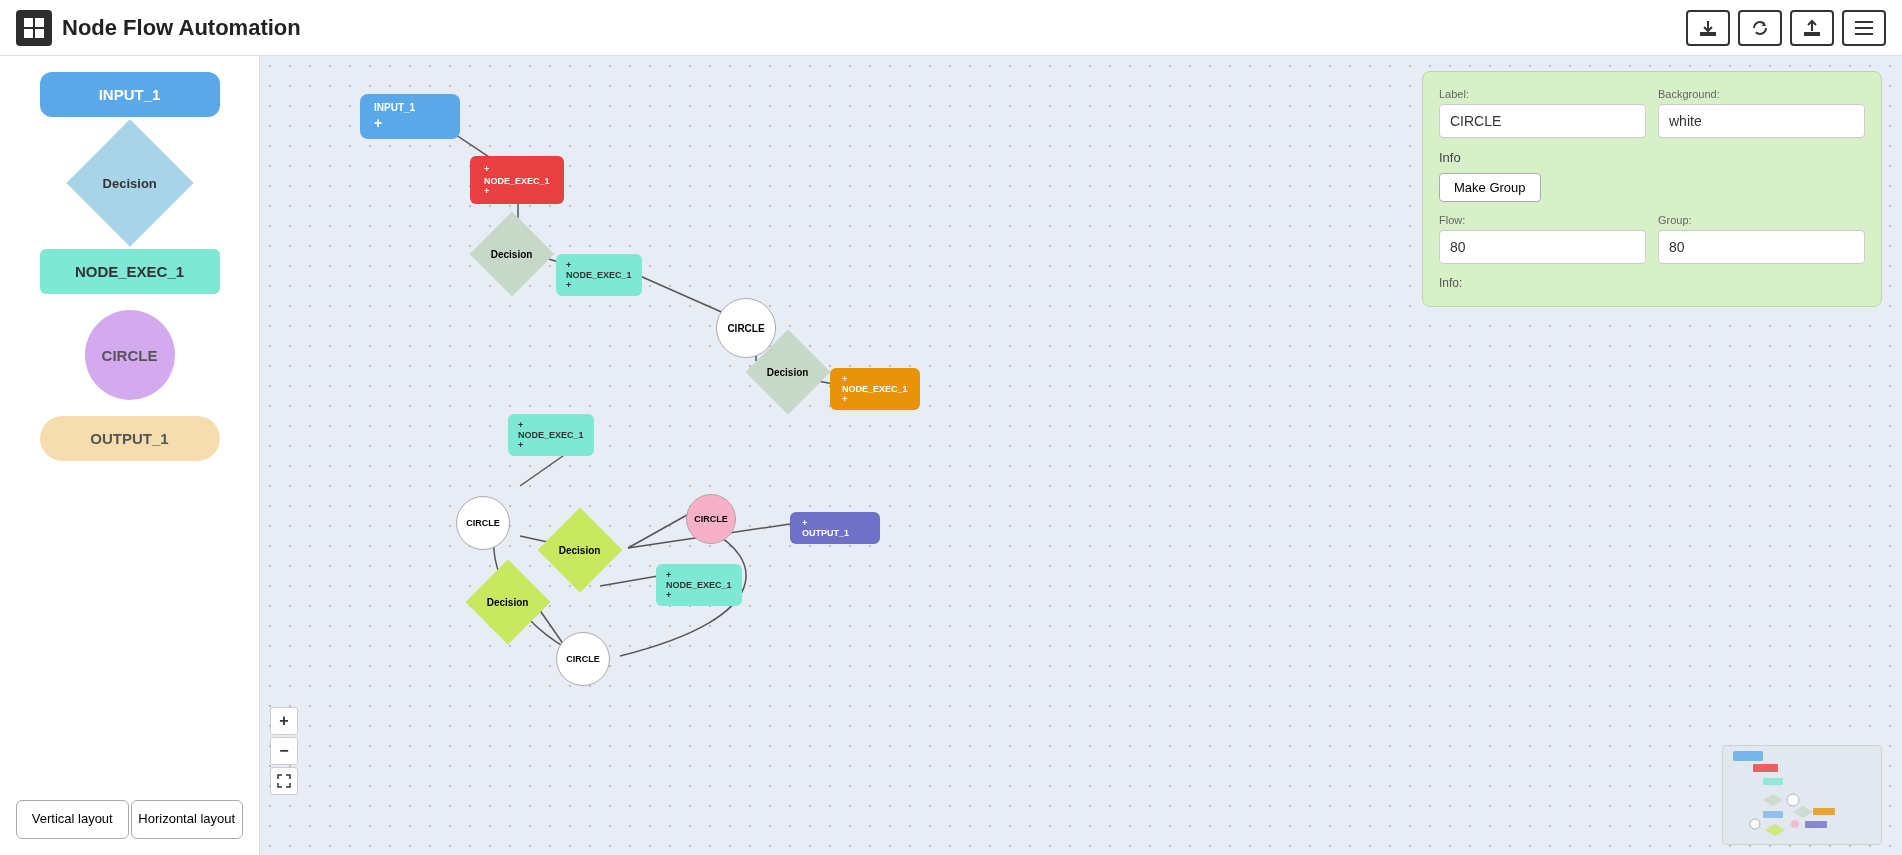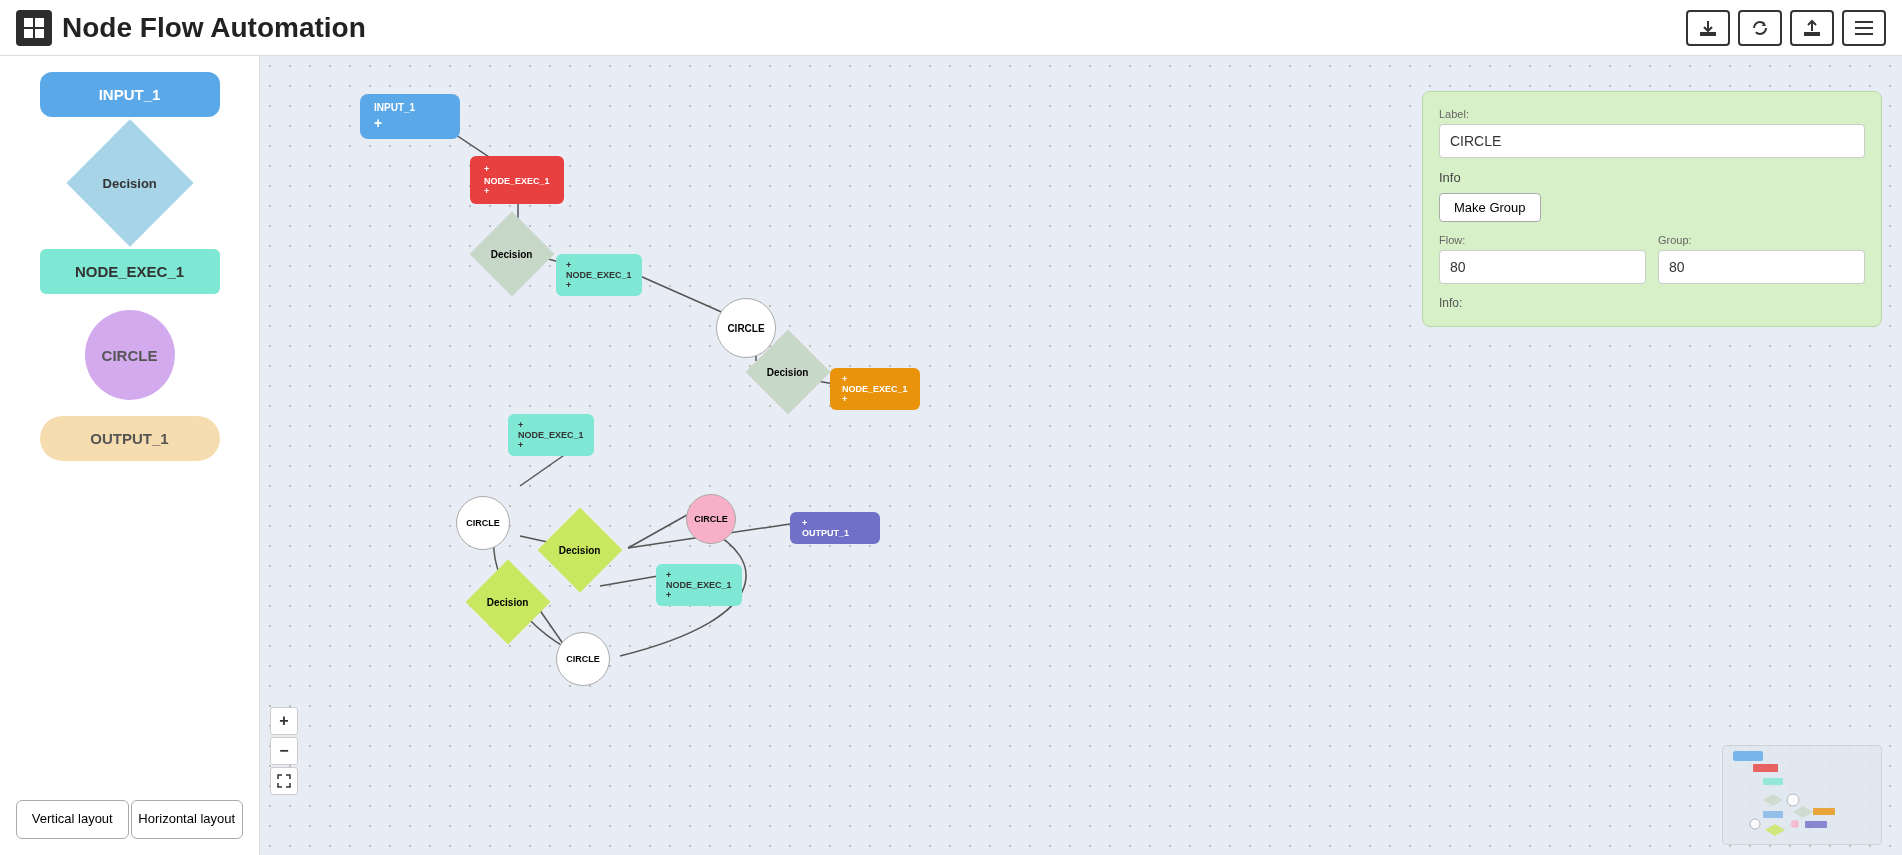--- a/index.html
+++ b/index.html
@@ -9,21 +9,21 @@
     .header {
       display: flex; align-items: center; justify-content: space-between;
       background: white; padding: 8px 16px; height: 56px;
       border-bottom: 1px solid #ddd;
     }
     .header-left { display: flex; align-items: center; gap: 10px; }
     .header-logo {
       width: 36px; height: 36px; background: #2d2d2d; border-radius: 4px;
       display: flex; align-items: center; justify-content: center; color: white; font-size: 18px;
     }
-    .header-title { font-size: 28px; font-weight: bold; color: #222; }
+    .header-title { font-size: 22px; font-weight: bold; color: #222; }
     .header-buttons { display: flex; gap: 8px; }
     .header-btn {
       width: 44px; height: 36px; border: 2px solid #333; background: white;
       border-radius: 4px; cursor: pointer; display: flex; align-items: center; justify-content: center;
       font-size: 16px;
     }
 
     
     .main { display: flex; height: calc(855px - 56px); border-radius: 21px; }
 
@@ -111,21 +111,21 @@
     .zoom-btn {
       width: 28px; height: 28px; background: white; border: 1px solid #ccc;
       border-radius: 3px; cursor: pointer; display: flex; align-items: center; justify-content: center;
       font-size: 16px; font-weight: bold; color: #333;
     }
 
     
     .properties-panel {
       position: absolute; right: 20px; top: 15px;
       width: 460px; background: #d8f0c8; border-radius: 8px;
-      padding: 16px; border: 1px solid #b8d8a8; margin-top: 20px;
+      padding: 16px; border: 1px solid #b8d8a8;
     }
     .prop-row { display: flex; gap: 12px; margin-bottom: 12px; }
     .prop-field { flex: 1; }
     .prop-label { font-size: 11px; color: #666; margin-bottom: 4px; }
     .prop-input {
       width: 100%; padding: 8px 10px; border: 1px solid #ccc; border-radius: 4px;
       background: white; font-size: 14px; color: #333;
     }
     .prop-group-label { font-size: 13px; color: #444; margin-bottom: 8px; font-weight: 500; }
     .make-group-btn {
@@ -344,20 +344,24 @@
           </svg>
       </button>
     </div>
 
     <div class="properties-panel">
       <div class="prop-row">
         <div class="prop-field">
           <div class="prop-label">Label:</div>
           <input class="prop-input" type="text" value="CIRCLE" style="">
         </div>
+        <div class="prop-field">
+          <div class="prop-label">Background:</div>
+          <input class="prop-input" type="text" value="white" style="">
+        </div>
       </div>
 
       <div class="prop-group-label">Info</div>
       <button class="make-group-btn">Make Group</button>
 
       <div class="prop-row">
         <div class="prop-field">
           <div class="prop-label">Flow:</div>
           <input class="prop-input" type="number" value="80" style="">
         </div>

